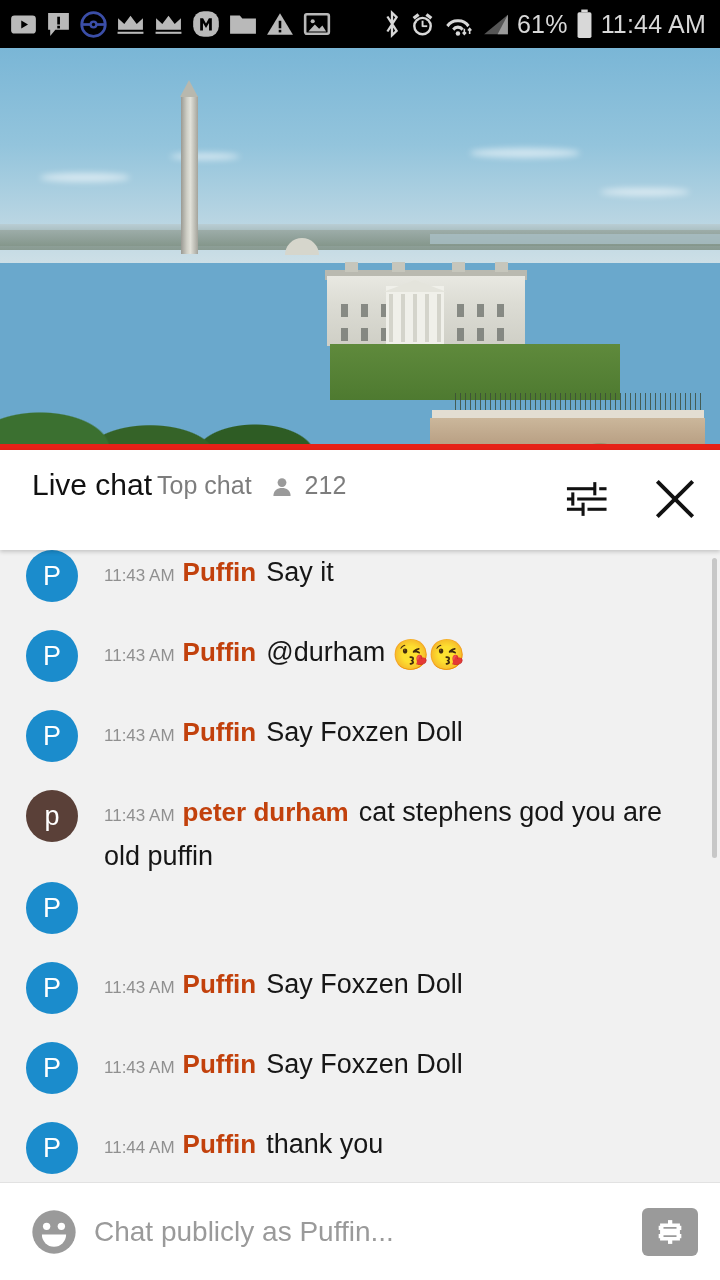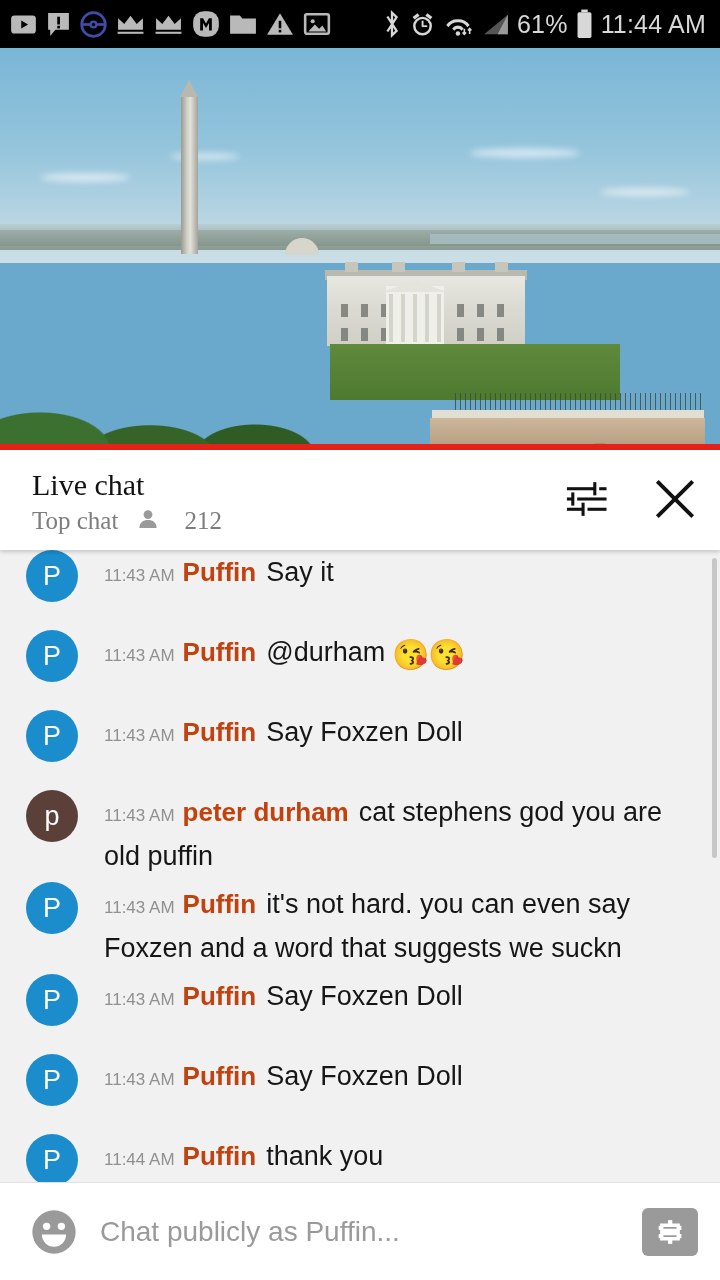--- a/index.html
+++ b/index.html
@@ -128,29 +128,29 @@
 
   
   .chat-header{
     position:relative; width:720px; height:100px;
     background:#ffffff;
     display:flex; align-items:flex-start;
     padding:18px 22px 0 32px;
     box-shadow:0 2px 4px rgba(0,0,0,.18);
     z-index:5;
   }
-  .chat-head-text{ display:flex; flex-direction:column; gap:5px;font-family:Liberation Serif, serif; }
+  .chat-head-text{ display:flex; flex-direction:row; gap:5px; }
   .chat-title{
     font-size:30px; color:#111111; font-weight:400; line-height:34px;
   }
   .chat-sub{
     display:flex; align-items:center; gap:18px;
     font-size:25px; color:#7d7d7d; line-height:28px;
   }
-  .viewers{ display:flex; align-items:flex-start; gap:24px; }
+  .viewers{ display:flex; align-items:flex-end; gap:11px; }
   .viewer-count{ font-size:25px; color:#7d7d7d; }
   .head-actions{ margin-left:auto; display:flex; align-items:center; gap:44px; padding-top:8px; }
   .head-btn{ display:flex; align-items:center; justify-content:center; cursor:pointer; }
 
   
   .chat-list{
     position:relative; width:720px; height:632px;
     background:#f1f1f1; overflow:hidden;
     padding-top:6px;
   }
@@ -182,21 +182,21 @@
   }
 
   
   .input-bar{
     position:relative; width:720px; height:98px; background:#ffffff;
     display:flex; align-items:center; padding:0 22px 0 28px;
     border-top:1px solid #e2e2e2;
   }
   .emoji-btn{ flex:0 0 auto; width:52px; height:52px; cursor:pointer; }
   .chat-input{
-    flex:1 1 auto; margin-left:20px; border:none; outline:none;
+    flex:1 1 auto; margin-left:14px; border:none; outline:none;
     font-family:"Liberation Sans", sans-serif;
     font-size:28px; color:#9a9a9a; background:transparent;
   }
   .chat-input::placeholder{ color:#9a9a9a; }
   .superchat-btn{
     flex:0 0 auto; width:56px; height:48px; border-radius:6px;
     background:#9a9a9a; display:flex; align-items:center; justify-content:center;
     cursor:pointer;
   }
 </style>
@@ -412,23 +412,20 @@
 
   <div class="msg">
     <div class="avatar" style="background:#5a4038">p</div>
     <div class="msg-body">
       <span class="ts">11:43 AM</span><span class="author">peter durham</span><span class="body-text">cat stephens god you are old puffin</span>
     </div>
   </div>
 
   <div class="msg">
     <div class="avatar" style="background:#1b8ccc">P</div>
-    <div class="msg-body">
-      <span class="ts">11:43 AM</span><span class="author">Puffin</span><span class="body-text">it's not hard. you can even say Foxzen and a word that suggests we suckn</span>
-    </div>
   </div>
 
   <div class="msg">
     <div class="avatar" style="background:#1b8ccc">P</div>
     <div class="msg-body">
       <span class="ts">11:43 AM</span><span class="author">Puffin</span><span class="body-text">Say Foxzen Doll</span>
     </div>
   </div>
 
   <div class="msg">

